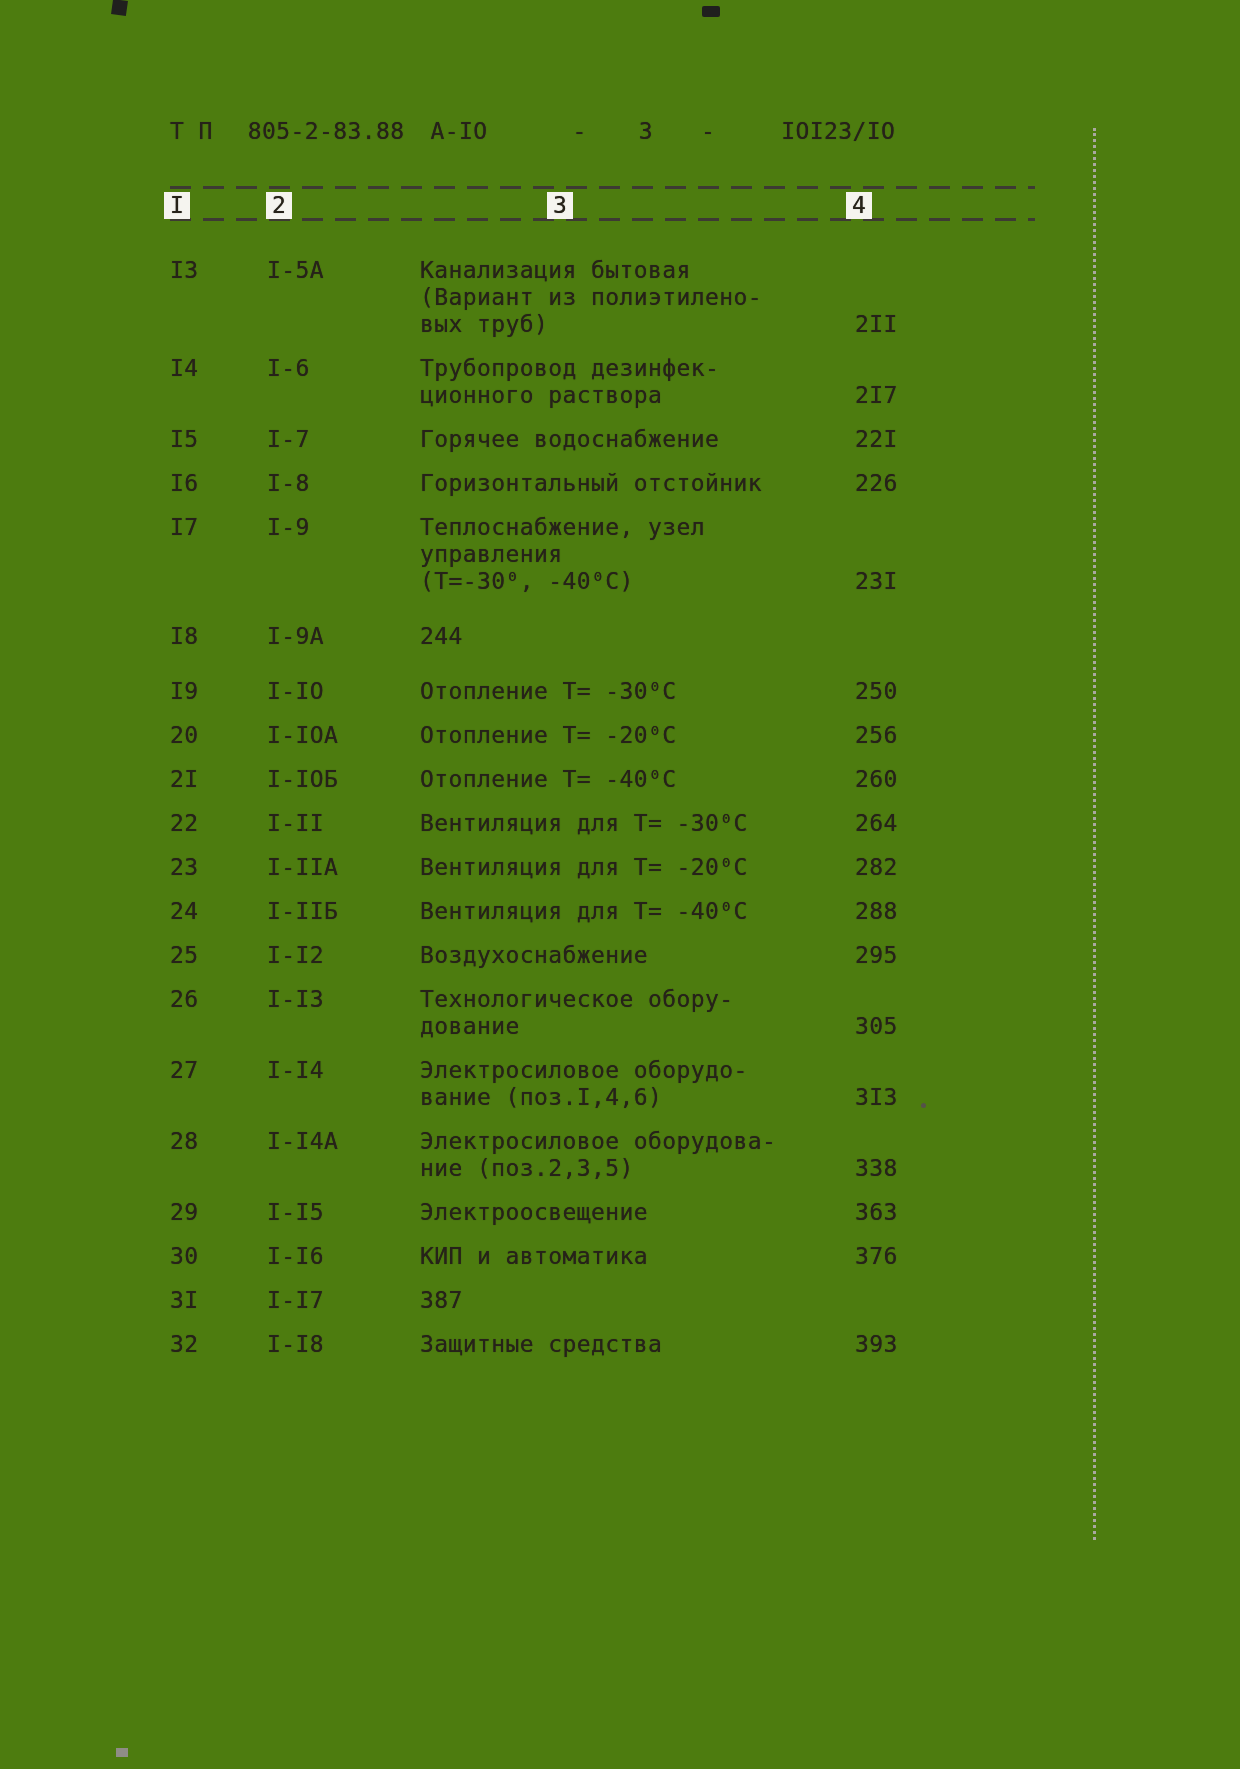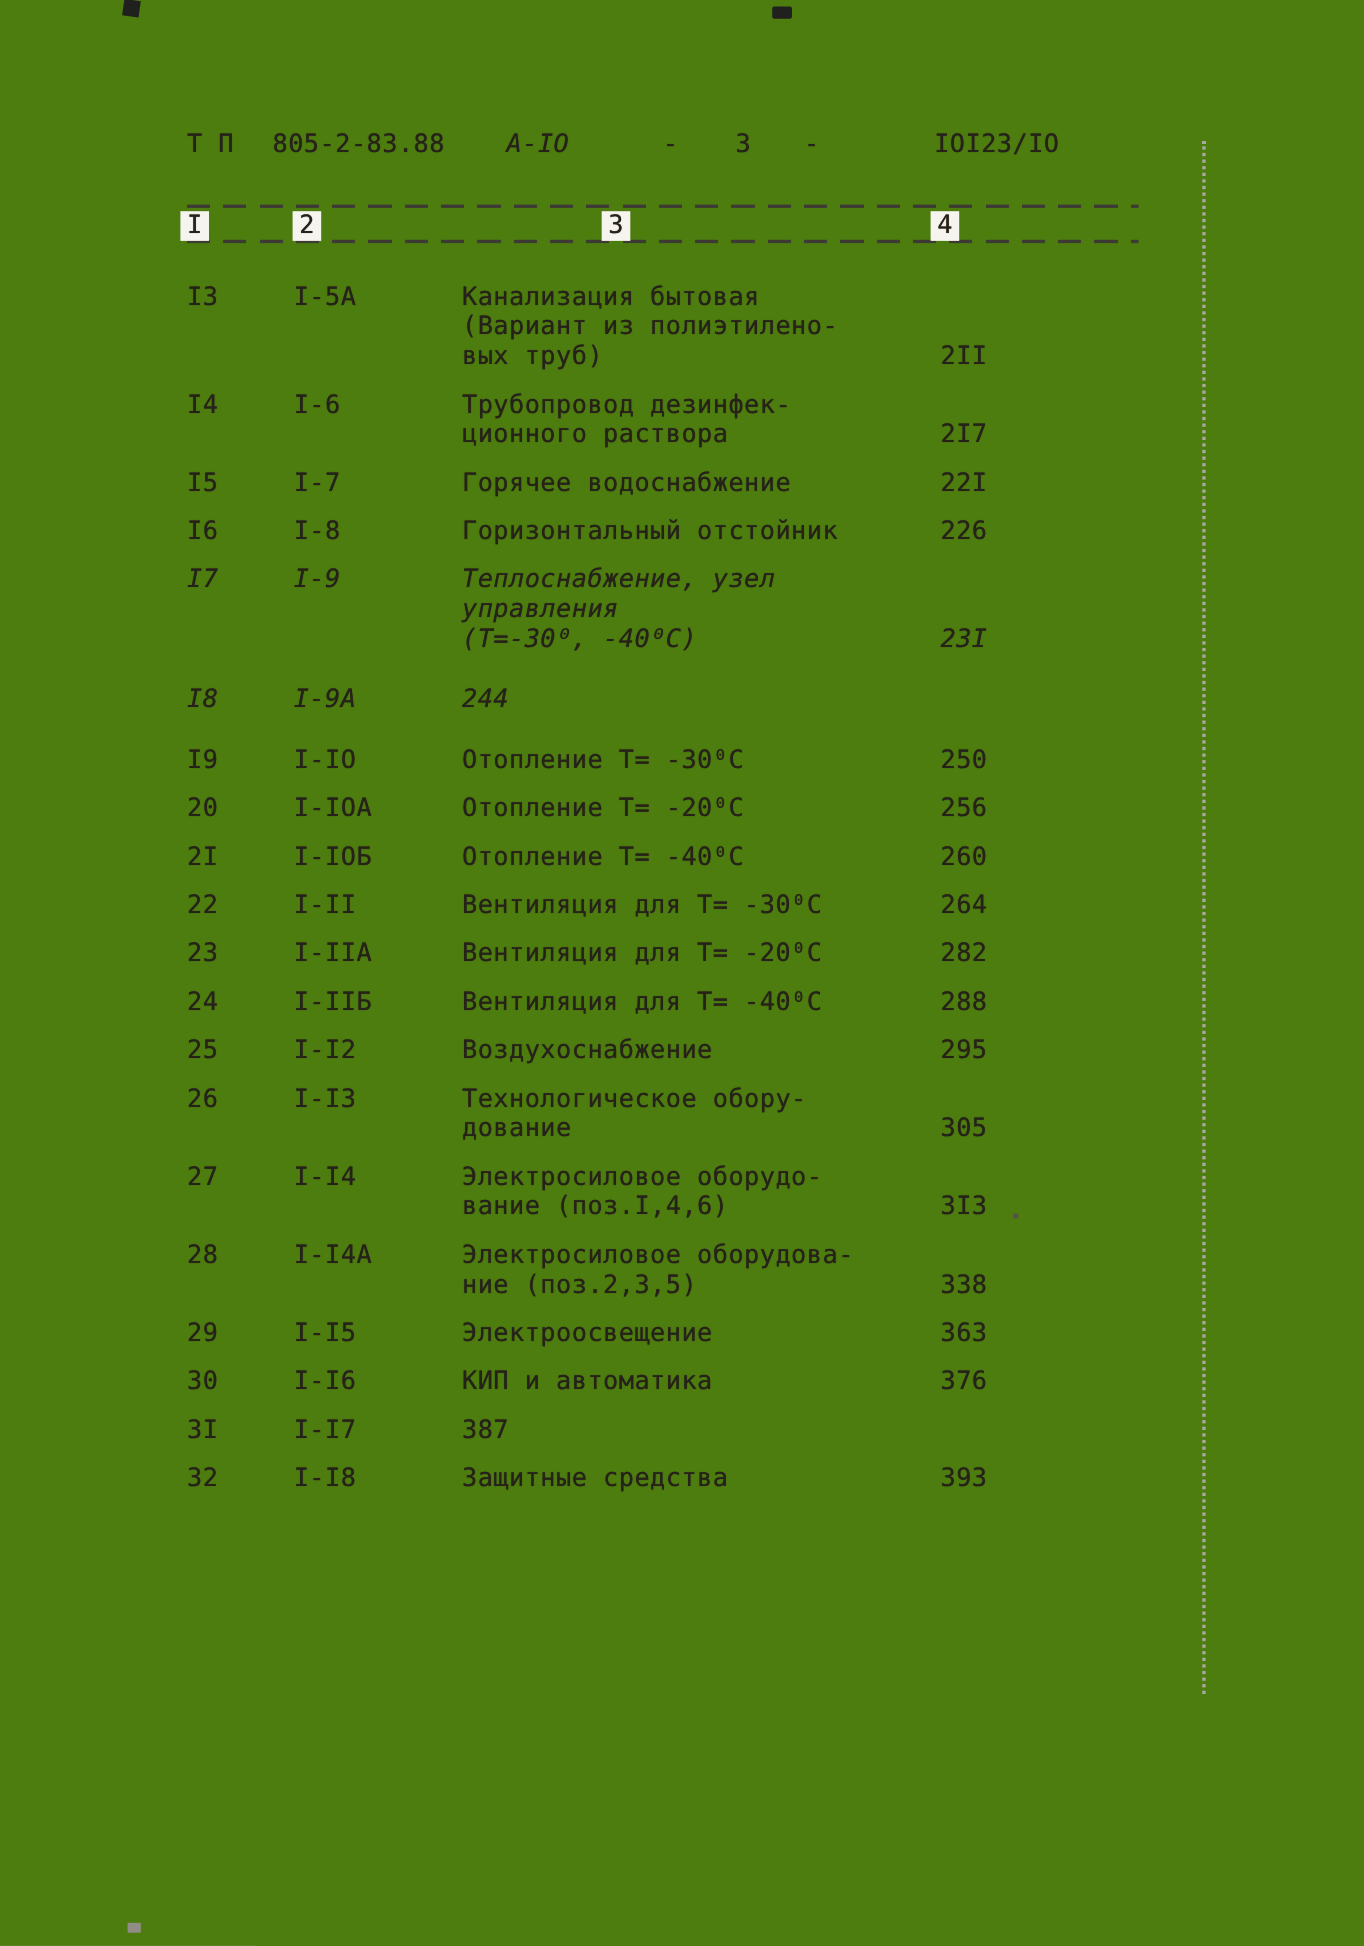--- a/index.html
+++ b/index.html
@@ -15,25 +15,25 @@
     font-size: 23px;
     line-height: 27px;
     letter-spacing: 0.4px;
     text-shadow: 0 0 0.7px rgba(38, 34, 25, 0.85);
   }
   .content { padding: 118px 0 0 170px; }
 
   
   .doc-header { display: flex; white-space: pre; }
   .h-doc-number { margin-left: 35px; }
-  .h-album { margin-left: 56px; font-style: italic; }
+  .h-album { margin-left: 26px; }
   .h-dash1 { margin-left: 85px; }
   .h-page { margin-left: 52px; }
   .h-dash2 { margin-left: 48px; }
-  .h-inventory { margin-left: 104px; }
+  .h-inventory { margin-left: 66px; }
 
   
   .dash-line {
     height: 3px;
     width: 865px;
     background: repeating-linear-gradient(90deg, #3d3a33 0 21px, transparent 21px 33px);
   }
   .table-top-line { margin-top: 41px; }
   .col-ruler { position: relative; height: 38px; width: 865px; }
   .col-ruler .dash-line { position: absolute; bottom: 6px; left: 0; }
@@ -45,21 +45,21 @@
 
   
   .rows { margin-top: 30px; }
   .row {
     display: grid;
     grid-template-columns: 97px 153px 435px 110px;
     align-items: start;
     margin-bottom: 17px;
   }
   .row .pageno { align-self: end; }
-  .rows .row:nth-child(5), .rows .row:nth-child(6) { margin-bottom: 28px; font-style: italic; }
+  .rows .row:nth-child(5), .rows .row:nth-child(6) { margin-bottom: 28px; }
 
   
   .artifact { position: absolute; background: #20201e; }
   .a-top-left { left: 112px; top: 0; width: 15px; height: 15px; transform: rotate(8deg); }
   .a-top-right { left: 702px; top: 6px; width: 18px; height: 11px; border-radius: 2px; }
   .a-bottom-left { left: 116px; top: 1748px; width: 12px; height: 9px; background: #8f8d86; }
   .a-stray-dot { left: 921px; top: 1103px; width: 5px; height: 5px; border-radius: 50%; background: #55524a; }
   .v-dotted {
     position: absolute;
     left: 1093px; top: 128px;

